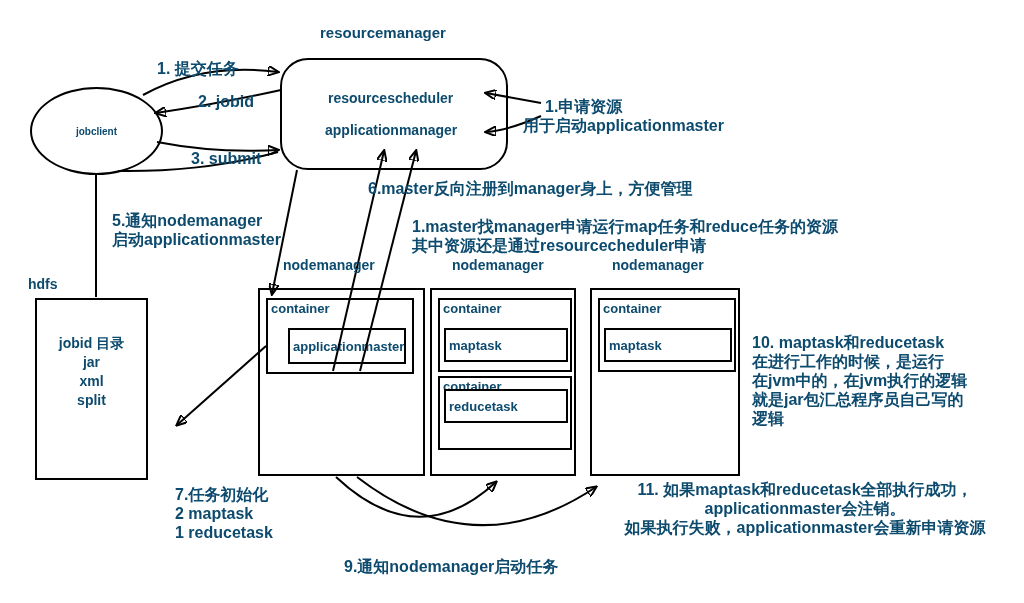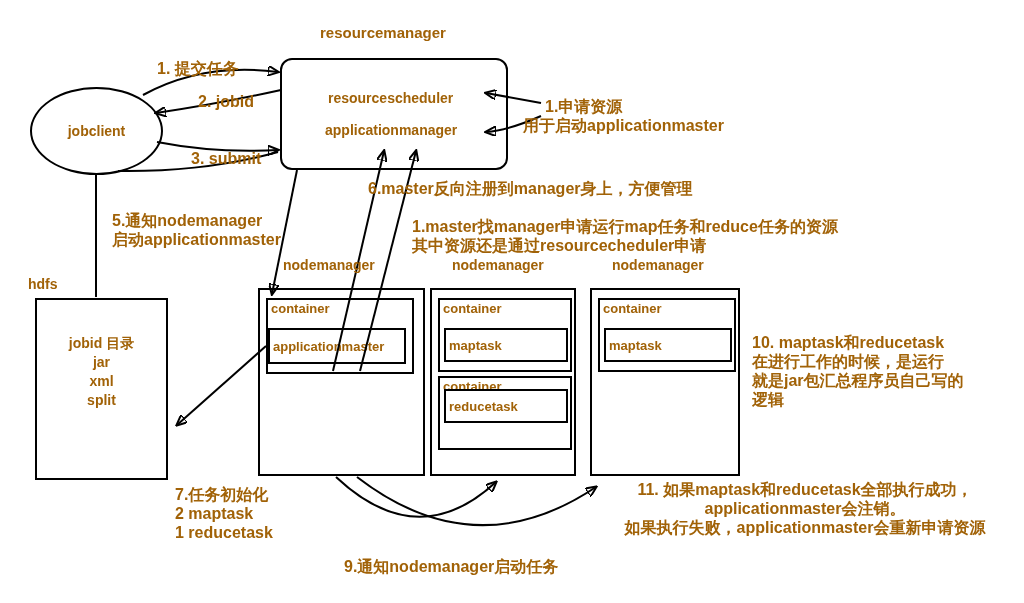--- a/index.html
+++ b/index.html
@@ -1,27 +1,27 @@
 <!DOCTYPE html>
 <html><head>
 <meta charset="utf-8">
 <style>
   * { margin:0; padding:0; box-sizing:border-box; }
   html,body { background:#ffffff; }
   .canvas {
-    position:relative; width:1024px; height:603px; background:#ffffff; color:#a16207;
+    position:relative; width:1024px; height:603px; background:#ffffff; color:#0c4a6e;
     font-family:"Liberation Sans","DejaVu Sans",sans-serif; overflow:hidden;
   }
   .label { position:absolute; font-weight:bold; font-size:14px; white-space:nowrap; z-index:3; }
   .box { position:absolute; border:2px solid #000; background:transparent; z-index:1; }
-  .rm-box { border-radius:12px; }
+  .rm-box { border-radius:28px; }
   .ellipse {
     position:absolute; border:2px solid #000; border-radius:50%;
     display:flex; align-items:center; justify-content:center;
-    font-weight:bold; font-size:14px; z-index:1; background:#fff;
+    font-weight:bold; font-size:10px; z-index:1; background:#fff;
   }
   .inner-label { position:absolute; font-weight:bold; font-size:14px; white-space:nowrap; }
   .container-box { position:absolute; border:2px solid #000; background:#fff;text-align:center; }
   .container-label { position:absolute; left:3px; top:1px; font-weight:bold; font-size:13px; white-space:nowrap; }
   .task-box {
     position:absolute; border:2px solid #000; background:#fff;
     font-weight:bold; font-size:13px; display:flex; align-items:center;
     padding-left:3px; white-space:nowrap;
   }
   .anno { position:absolute; font-weight:bold; font-size:16px; line-height:19px; white-space:nowrap; z-index:3; }
@@ -39,37 +39,37 @@
   <div class="box rm-box" style="left:280px; top:58px; width:228px; height:112px;">
     <div class="inner-label" style="left:46px; top:30px;">resourcescheduler</div>
     <div class="inner-label" style="left:43px; top:62px;">applicationmanager</div>
   </div>
 
   <div class="ellipse" style="left:30px; top:87px; width:133px; height:88px;">
     <span>jobclient</span>
   </div>
 
   <div class="label" style="left:28px; top:276px;">hdfs</div>
-  <div class="box" style="left:35px; top:298px; width:133px; height:182px;">
+  <div class="box" style="left:35px; top:298px; width:113px; height:182px;">
     <div class="hdfs-lines">
       <div>jobid 目录</div>
       <div>jar</div>
       <div>xml</div>
       <div>split</div>
     </div>
   </div>
 
   <div class="label" style="left:283px; top:257px;">nodemanager</div>
   <div class="label" style="left:452px; top:257px;">nodemanager</div>
   <div class="label" style="left:612px; top:257px;">nodemanager</div>
 
   <div class="box" style="left:258px; top:288px; width:167px; height:188px;">
     <div class="container-box" style="left:6px; top:8px; width:148px; height:76px;">
       <div class="container-label">container</div>
-      <div class="task-box" style="left:0; top:28px; width:138px; height:36px;">applicationmaster</div>
+      <div class="task-box" style="left:20px; top:28px; width:118px; height:36px;">applicationmaster</div>
     </div>
   </div>
 
   <div class="box" style="left:430px; top:288px; width:146px; height:188px;">
     <div class="container-box" style="left:6px; top:8px; width:134px; height:74px;">
       <div class="container-label">container</div>
       <div class="task-box" style="left:4px; top:28px; width:124px; height:34px;">maptask</div>
     </div>
     <div class="container-box" style="left:6px; top:86px; width:134px; height:74px;">
       <div class="container-label">container</div>
@@ -101,20 +101,21 @@
   </div>
 
   <div class="anno" style="left:412px; top:217px;">
     <div>1.master找manager申请运行map任务和reduce任务的资源</div>
     <div>其中资源还是通过resourcecheduler申请</div>
   </div>
 
   <div class="anno" style="left:752px; top:333px;">
     <div>10. maptask和reducetask</div>
     <div>在进行工作的时候，是运行</div>
+    <div>在jvm中的，在jvm执行的逻辑</div>
     <div>就是jar包汇总程序员自己写的</div>
     <div>逻辑</div>
   </div>
 
   <div class="anno" style="left:175px; top:485px;">
     <div>7.任务初始化</div>
     <div>2 maptask</div>
     <div>1 reducetask</div>
   </div>
 

